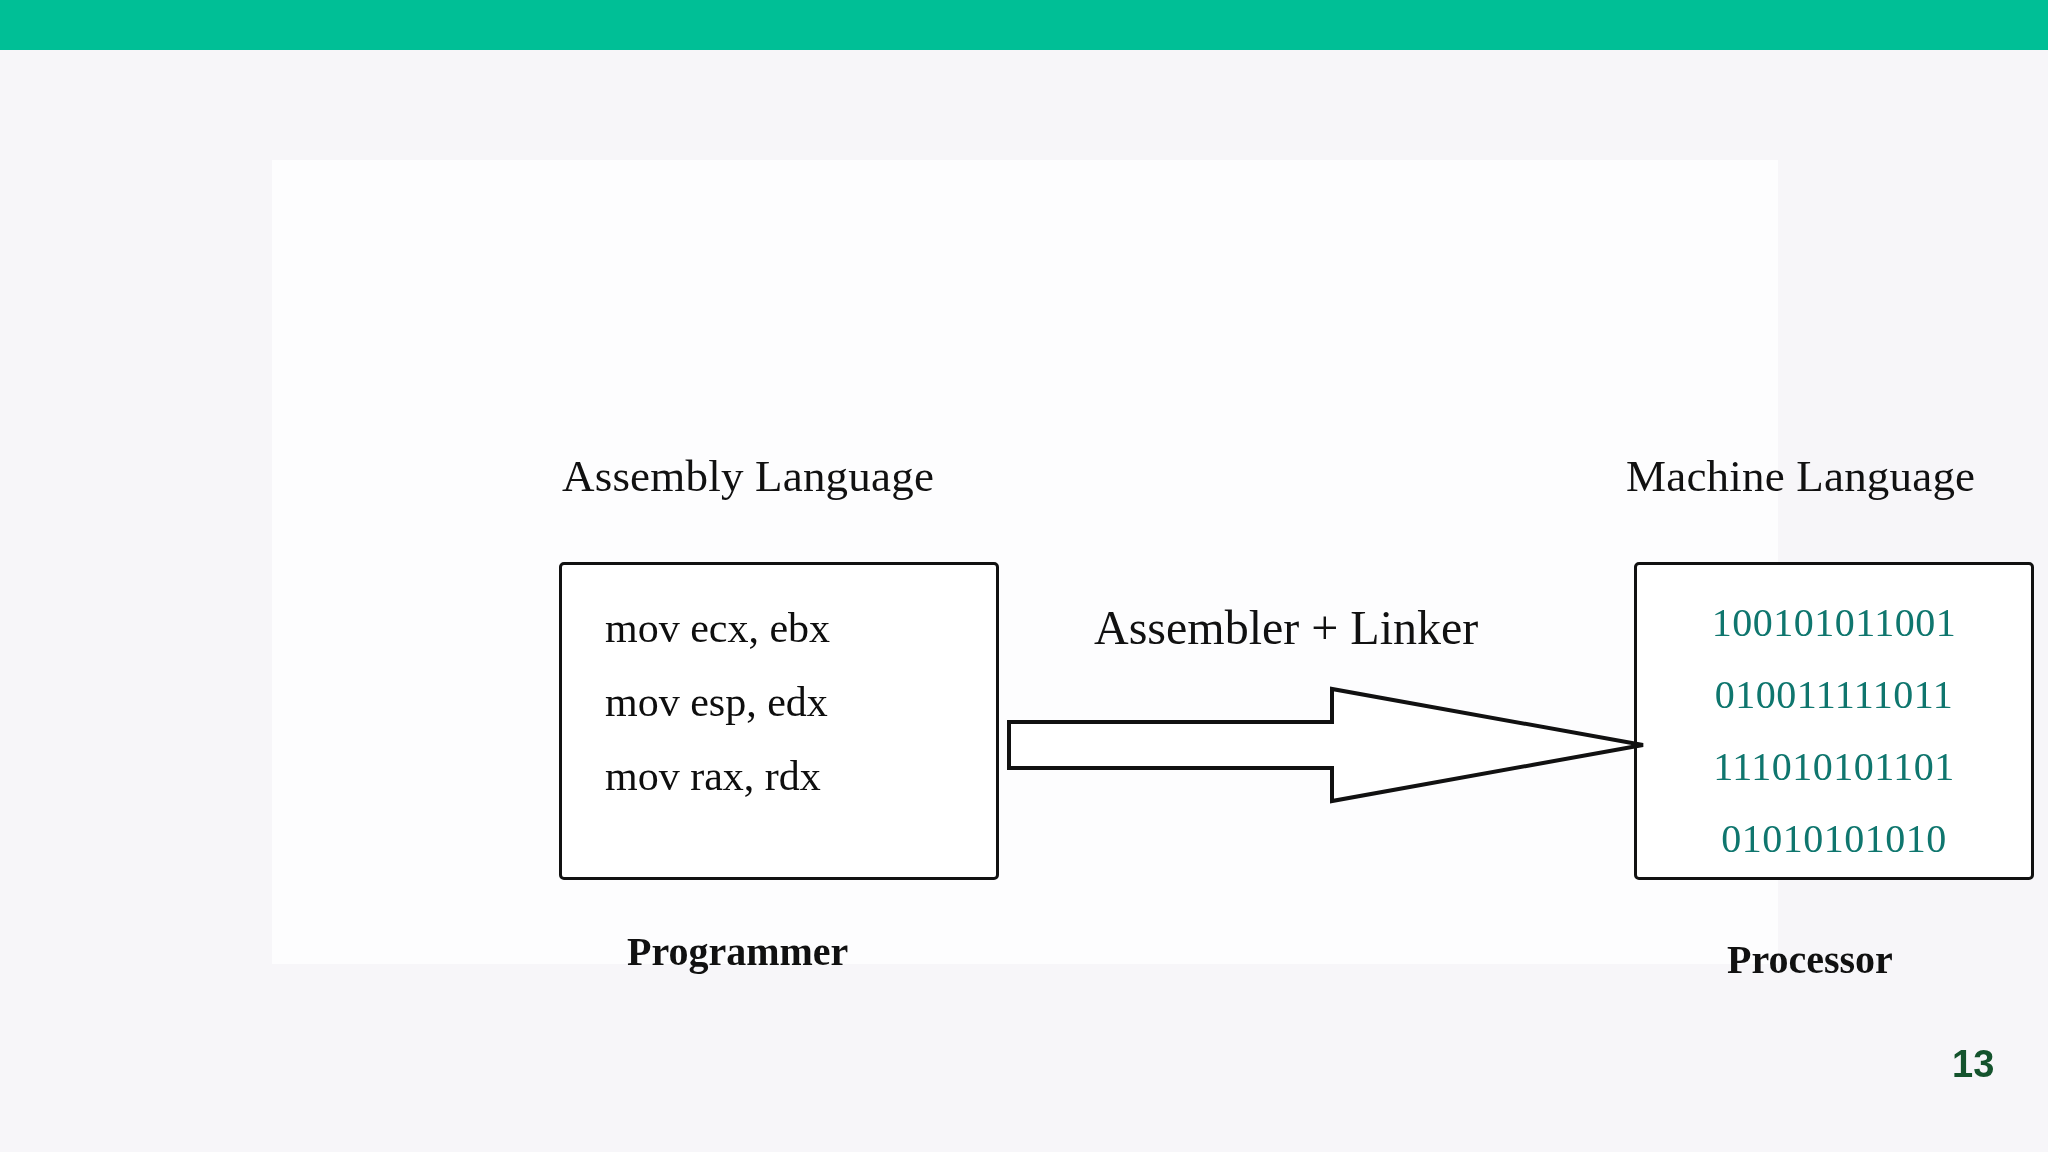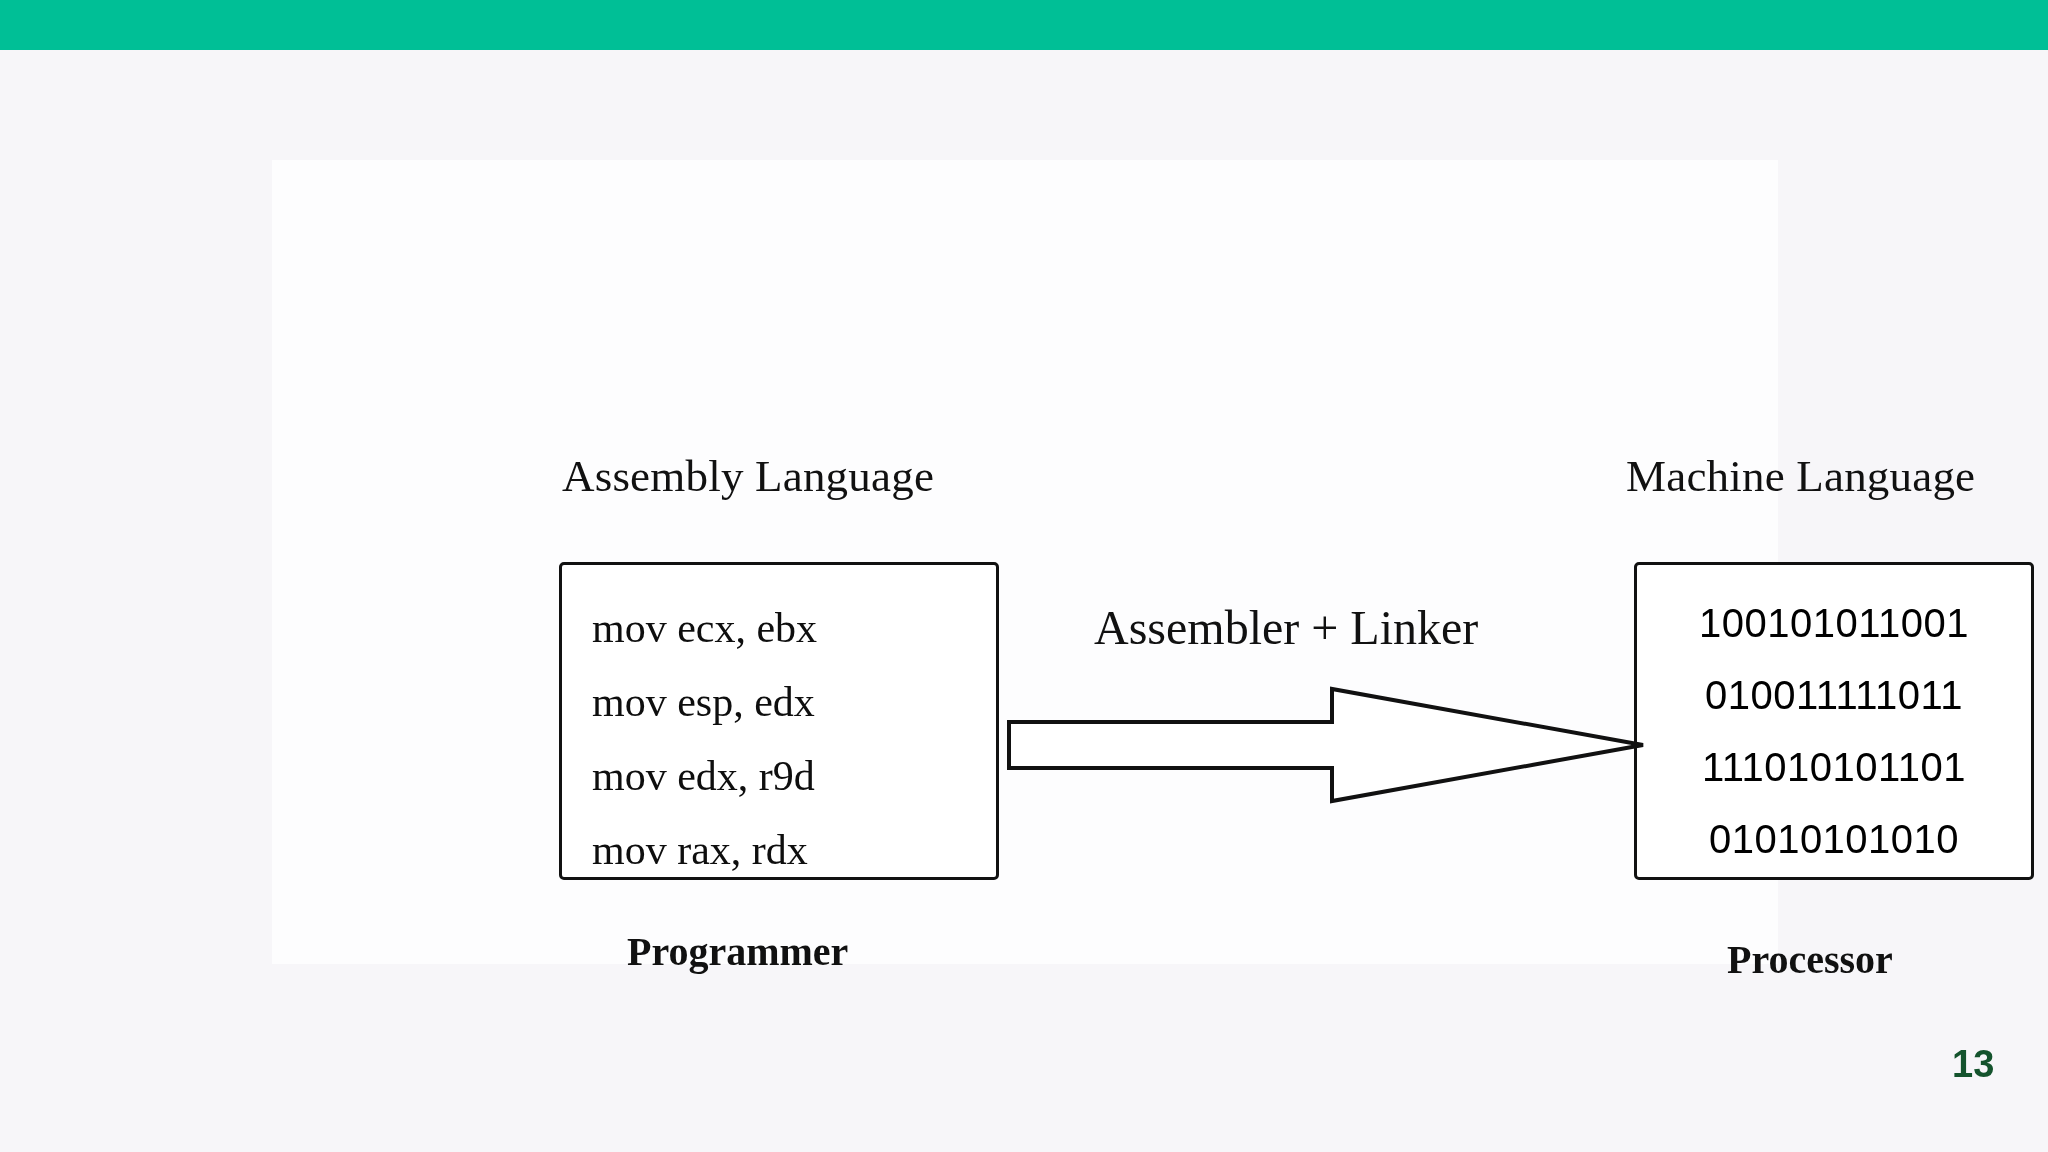--- a/index.html
+++ b/index.html
@@ -55,43 +55,43 @@
     border-radius: 5px;
     background: #ffffff;
     box-sizing: border-box;
   }
 
   #assembly-box {
     left: 287px;
     top: 402px;
     width: 440px;
     height: 318px;
-    padding: 26px 0 0 30px;
+    padding: 26px 0 0 43px;
   }
   .asm-line {
     font-family: "Liberation Serif", "DejaVu Serif", serif;
     font-size: 42px;
     line-height: 74px;
     color: #0e0e0e;
     white-space: nowrap;
   }
 
   #machine-box {
     left: 1362px;
     top: 402px;
     width: 400px;
     height: 318px;
     padding: 22px 0 0 0;
     text-align: center;
   }
   .bin-line {
-    font-family: Liberation Sans, sans-serif;
+    font-family: Liberation Serif, serif;
     font-size: 40px;
     line-height: 72px;
-    color: #000000;
+    color: #0f766e;
     white-space: nowrap;
     letter-spacing: 0.5px;
   }
 
   
   #arrow-wrap {
     position: absolute;
     left: 735px;
     top: 515px;
     width: 640px;
@@ -139,21 +139,20 @@
 
 <div id="slide-panel">
 
   <div class="col-heading" id="heading-assembly">Assembly Language</div>
 
   <div class="col-heading" id="heading-machine">Machine Language</div>
 
   <div class="code-box" id="assembly-box">
     <div class="asm-line">mov ecx, ebx</div>
     <div class="asm-line">mov esp, edx</div>
-    <div class="asm-line">mov edx, r9d</div>
     <div class="asm-line">mov rax, rdx</div>
   </div>
 
   <div class="code-box" id="machine-box">
     <div class="bin-line">100101011001</div>
     <div class="bin-line">010011111011</div>
     <div class="bin-line">111010101101</div>
     <div class="bin-line">01010101010</div>
   </div>
 

